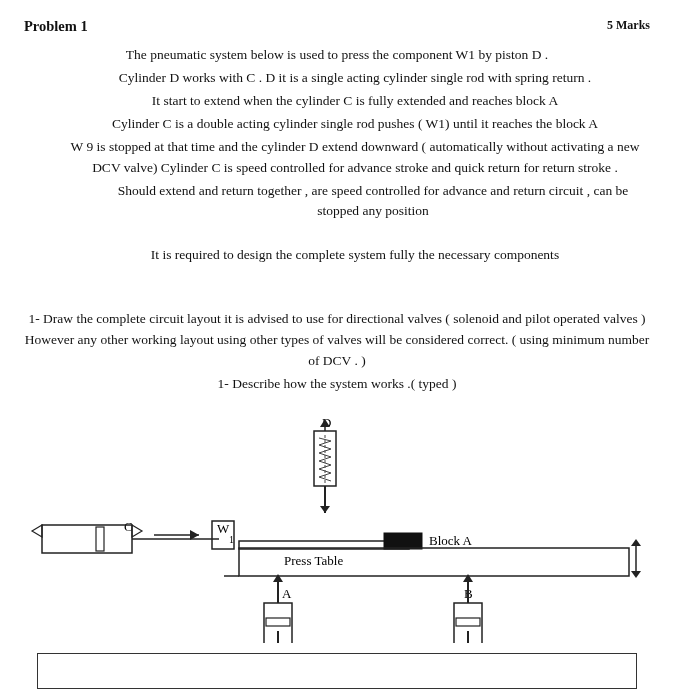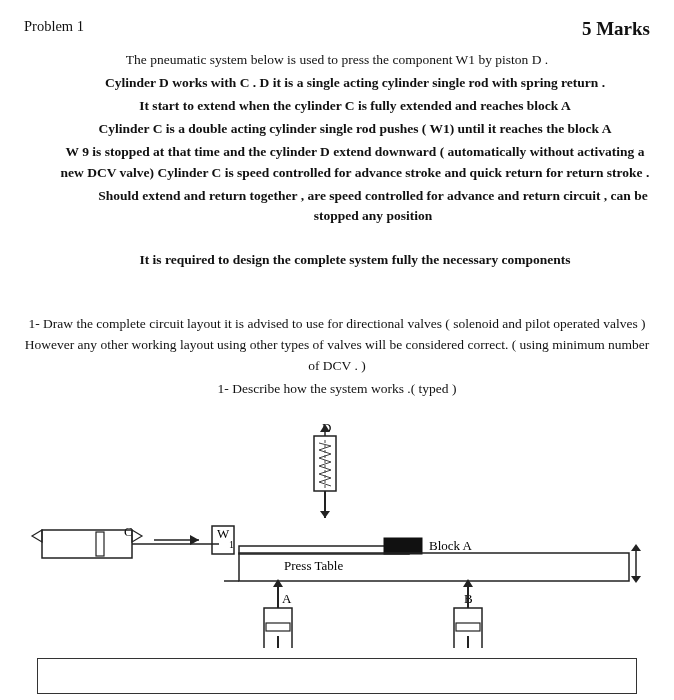--- a/index.html
+++ b/index.html
@@ -11,25 +11,25 @@
       width: 674px;
       min-height: 700px;
       padding: 18px 24px 18px 24px;
     }
     .header-row {
       display: flex;
       justify-content: space-between;
       align-items: flex-start;
       margin-bottom: 10px;
     }
-    .problem-title { font-weight: normal; font-size: 14.5px; }
-    .marks { font-weight: bold; font-size: 19px; }
+    .problem-title { font-weight: bold; font-size: 14.5px; }
+    .marks { font-weight: bold; font-size: 12px; }
     .body-text { font-size: 13.5px; line-height: 1.55; text-align: center; }
     .body-text p { margin-bottom: 2px; }
-    .indent1 { padding-left: 36px; font-weight: bold; }
+    .indent1 { padding-left: 36px; }
     .question-block { margin-top: 20px; }
     .diagram-area {
       margin-top: 18px;
       position: relative;
       width: 100%;
       height: 230px;
     }
     .answer-box {
       border: 1px solid #333;
       width: 96%;

